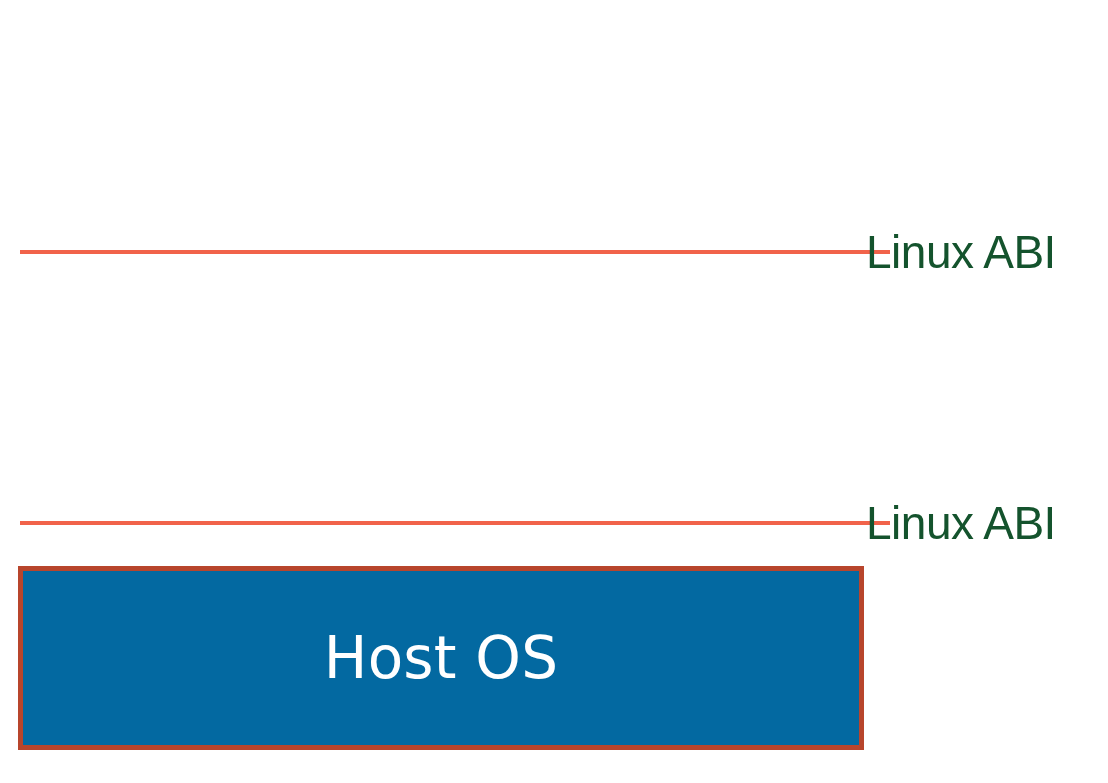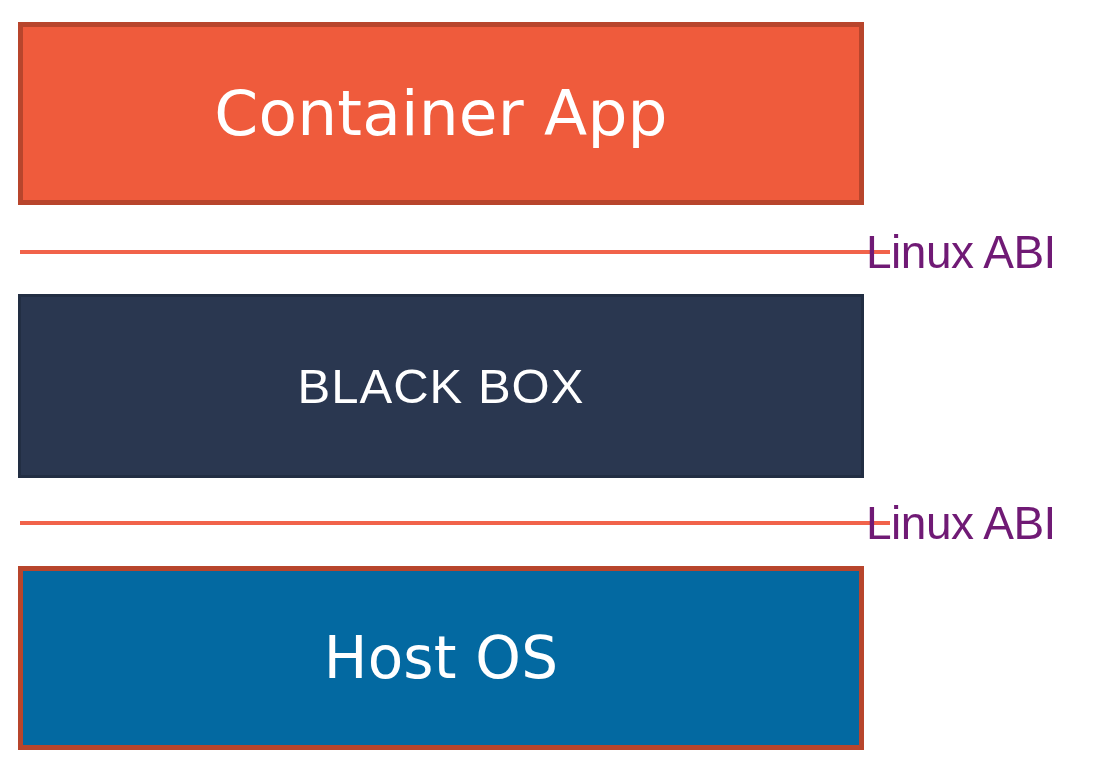--- a/index.html
+++ b/index.html
@@ -101,46 +101,40 @@
     background: #f1634a;
   }
 
   .boundary-label {
     position: absolute;
     left: 866px;
     top: 0px;
     height: 60px;
     display: flex;
     align-items: center;
-    color: #701a75;
+    color: #14532d;
     font-size: 46px;
     font-family: "Liberation Sans", sans-serif;
     font-weight: 400;
     line-height: 1;
     white-space: nowrap;
     letter-spacing: -0.5px;
   }
 </style>
 </head>
 <body>
 
 <div id="diagram-canvas">
 
-  <div class="layer-box" id="box-container-app">
-    <span class="layer-label">Container App</span>
-  </div>
 
   <div class="boundary-group" id="boundary-upper">
     <div class="boundary-line"></div>
     <div class="boundary-label">Linux ABI</div>
   </div>
 
-  <div class="layer-box" id="box-black-box">
-    <span class="layer-label">BLACK BOX</span>
-  </div>
 
   <div class="boundary-group" id="boundary-lower">
     <div class="boundary-line"></div>
     <div class="boundary-label">Linux ABI</div>
   </div>
 
   <div class="layer-box" id="box-host-os">
     <span class="layer-label">Host OS</span>
   </div>
 

